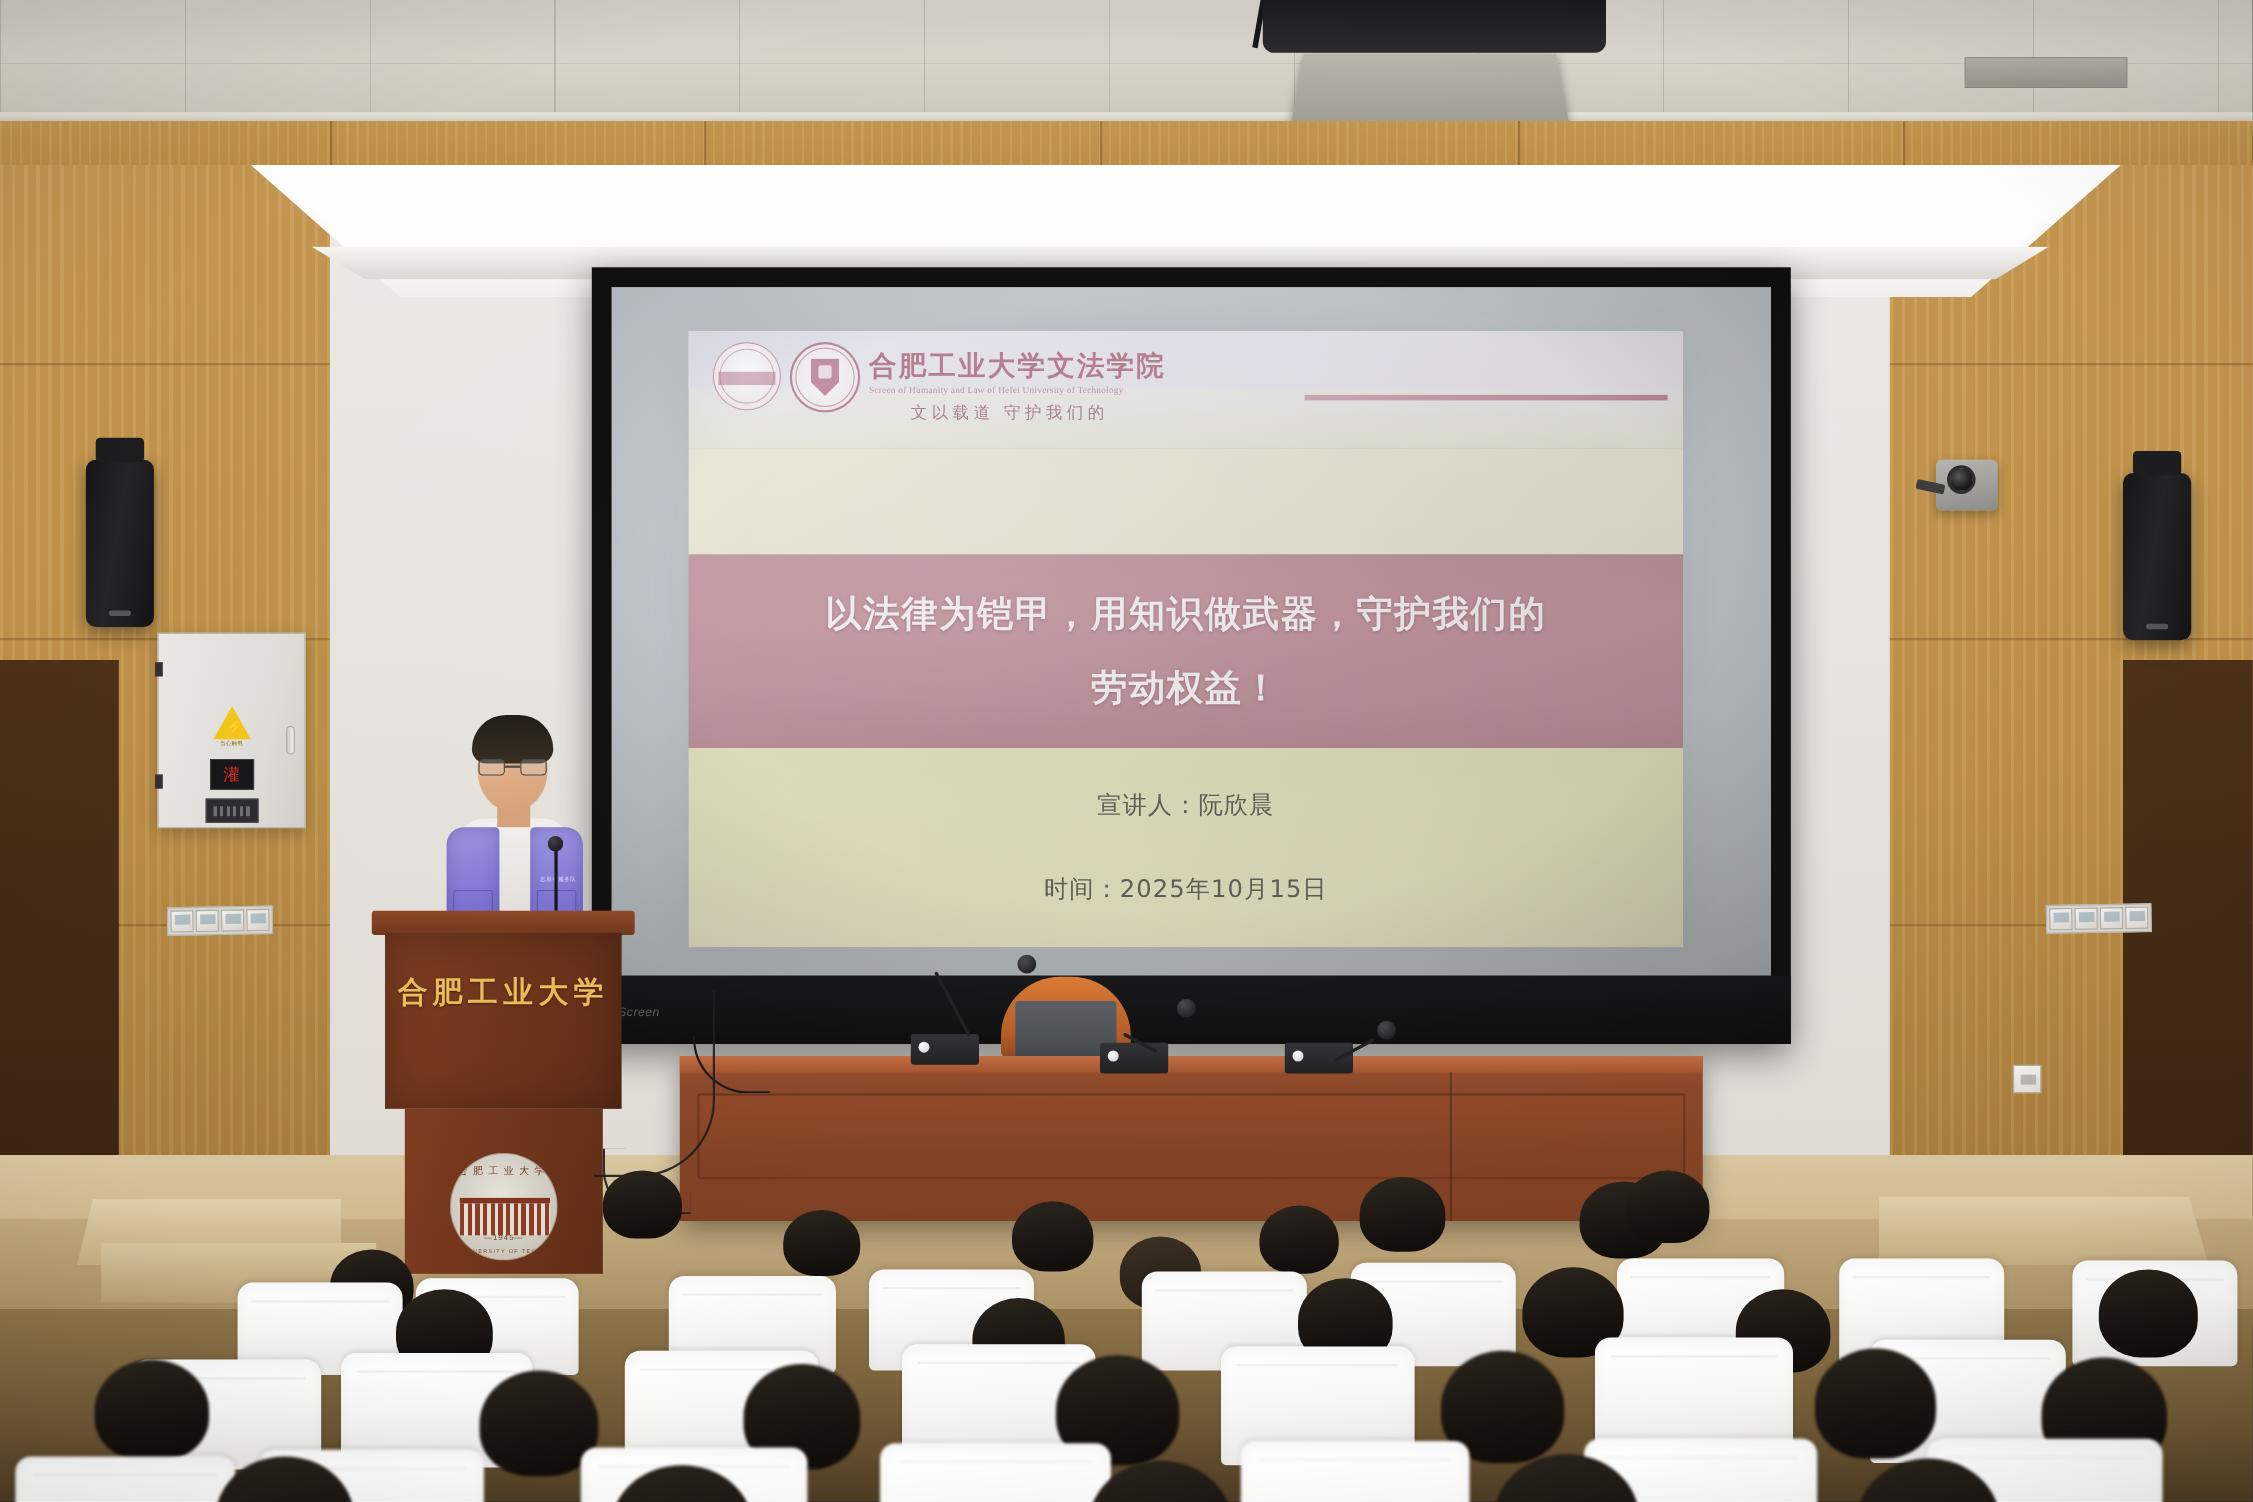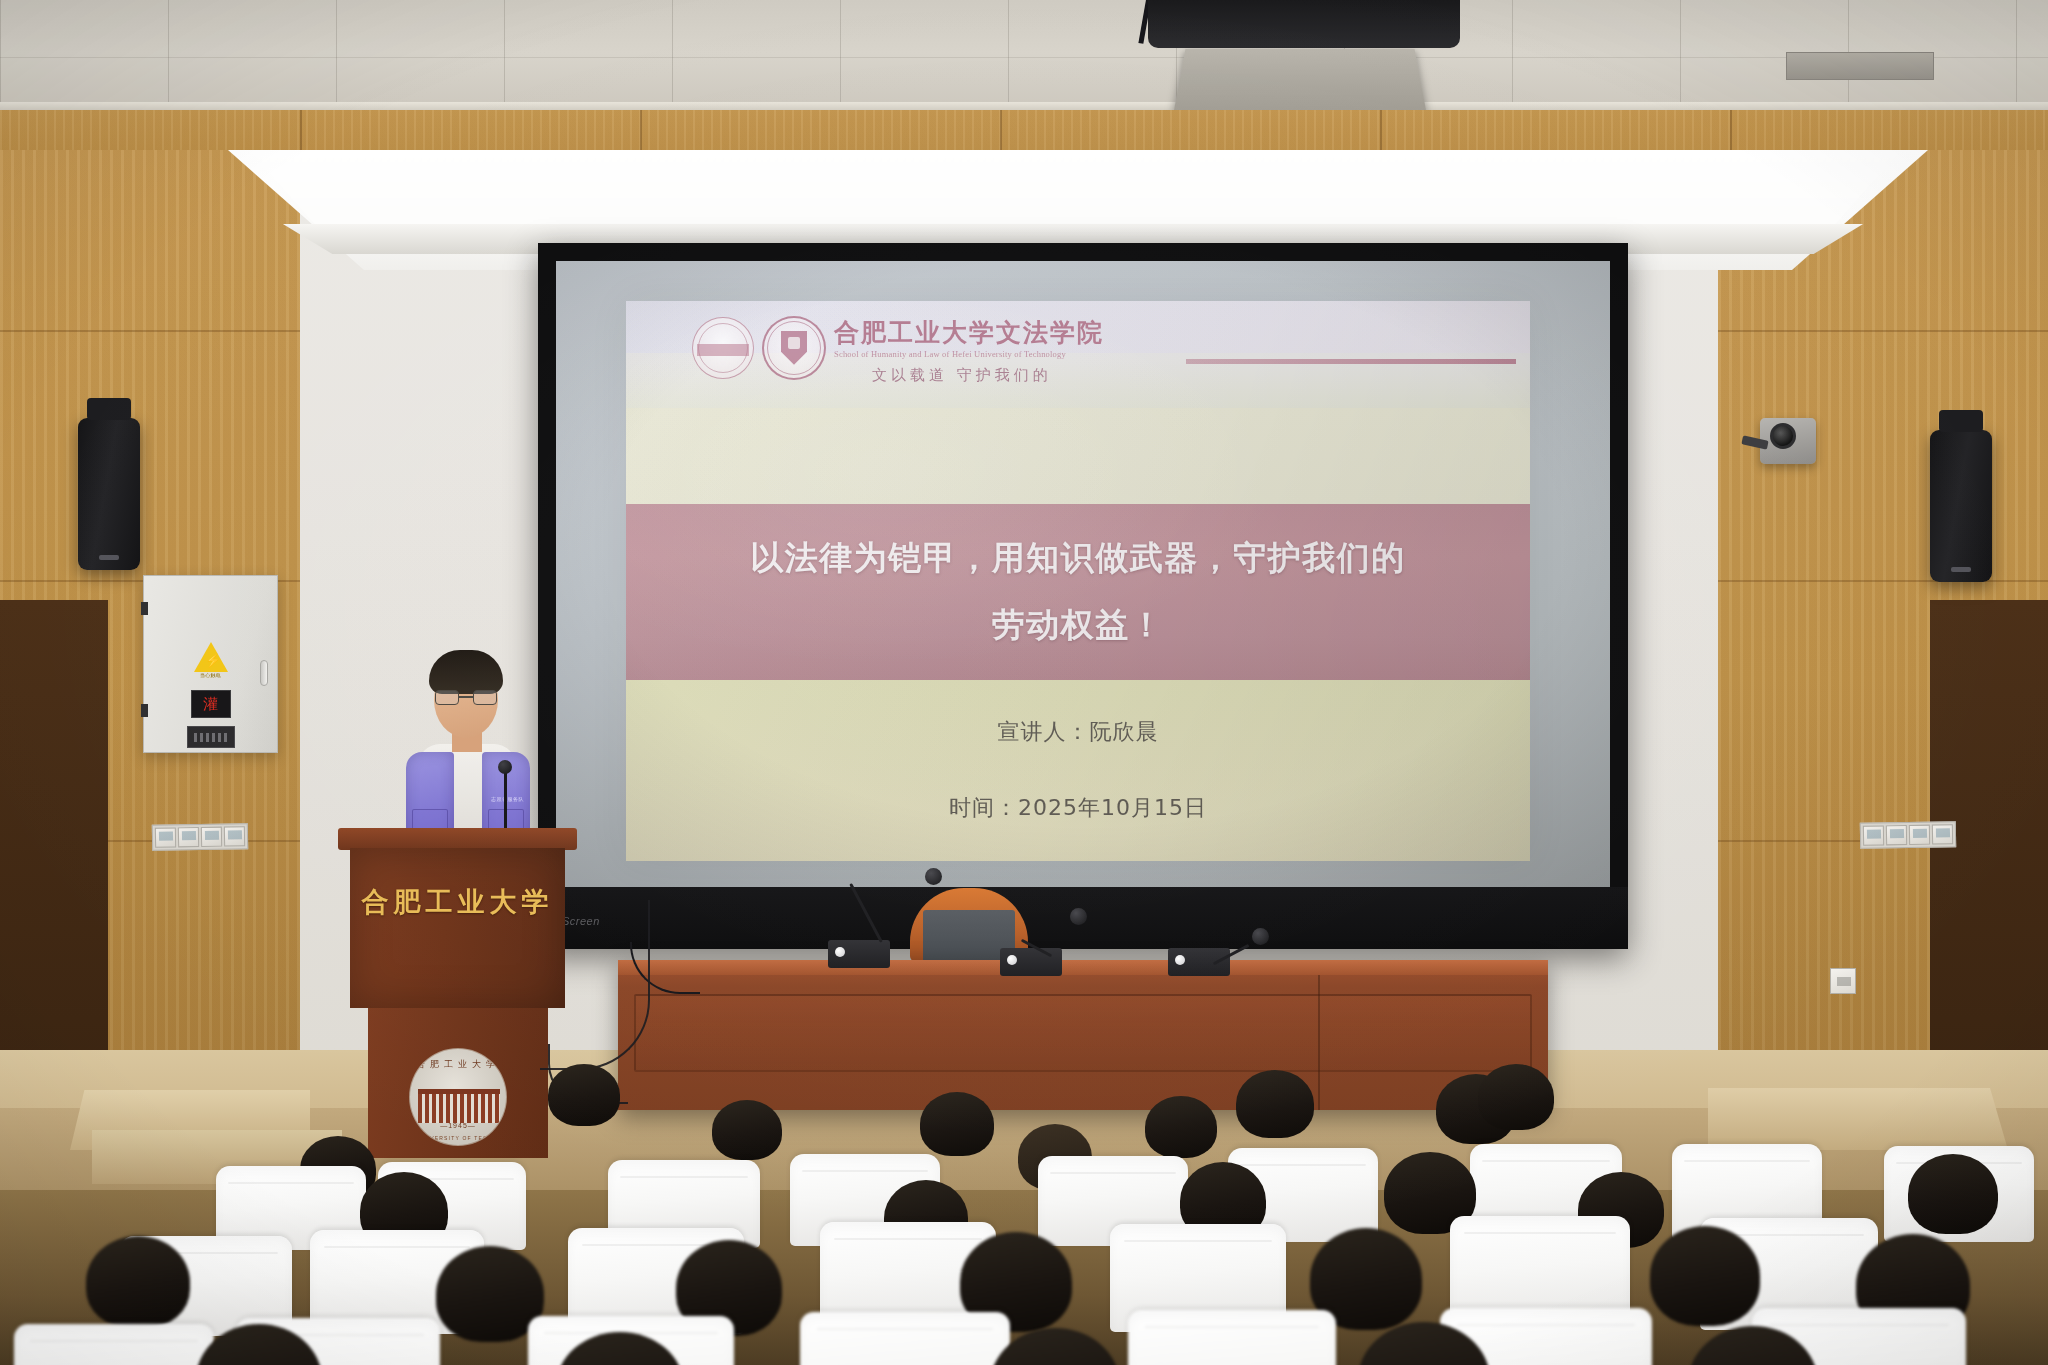--- a/index.html
+++ b/index.html
@@ -138,21 +138,21 @@
     display:flex; align-items:flex-start;
   }
   .header-tint {
     position:absolute; left:0; top:0; width:100%; height:52px;
     background: linear-gradient(90deg, rgba(226,226,238,.9), rgba(232,228,236,.85));
   }
   .header-rule {
     position:absolute; left:560px; top:58px; width:330px; height:5px;
     background: linear-gradient(90deg, rgba(183,120,140,.55), rgba(183,120,140,.85));
   }
-  .logo-wrap { position:relative; display:flex; align-items:center; gap:8px; padding:10px 0 0 22px; z-index:2;margin-left:44px; }
+  .logo-wrap { position:relative; display:flex; gap:8px; padding:10px 0 0 22px; z-index:2; }
   .seal-round {
     width:62px; height:62px; border-radius:50%;
     border:1.6px solid rgba(178,120,140,.65);
     background: radial-gradient(circle at 50% 40%, rgba(255,255,255,.75), rgba(233,222,228,.55));
     position:relative; overflow:hidden;
   }
   .seal-round::before {
     content:""; position:absolute; left:50%; top:50%; width:48px; height:48px;
     transform: translate(-50%,-50%); border-radius:50%;
     border:1px solid rgba(178,120,140,.5);
@@ -637,21 +637,21 @@
           <div class="header-rule"></div>
           <div class="logo-wrap">
             <div class="seal-round">
               <div class="bar"></div>
             </div>
             <div class="seal-shield">
               <div class="shield"></div>
             </div>
             <div class="header-text">
               <div class="header-cn">合肥工业大学文法学院</div>
-              <div class="header-en">School of Humanity and Law of Hefei University of Technology</div>
+              <div class="header-en">Screen of Humanity and Law of Hefei University of Technology</div>
               <div class="header-motto">文以载道  守护我们的</div>
             </div>
           </div>
         </div>
 
         <div class="slide-band-cream1"></div>
 
         <div class="slide-band-rose">
           <div class="slide-title-line">以法律为铠甲，用知识做武器，守护我们的</div>
           <div class="slide-title-line">劳动权益！</div>

